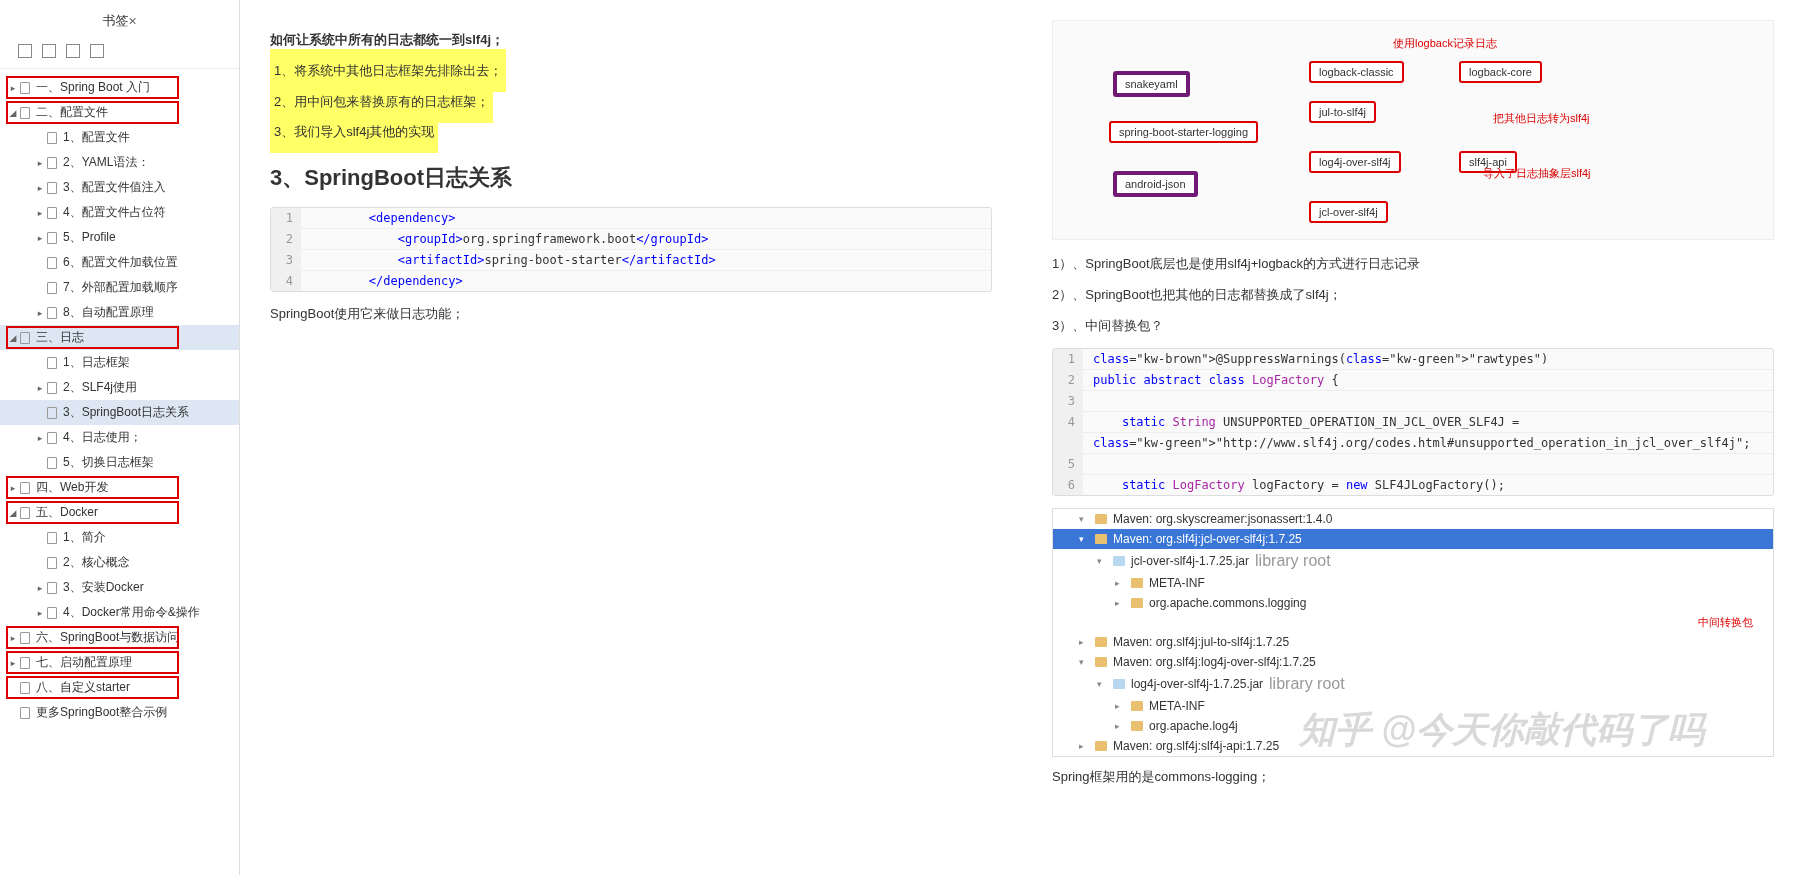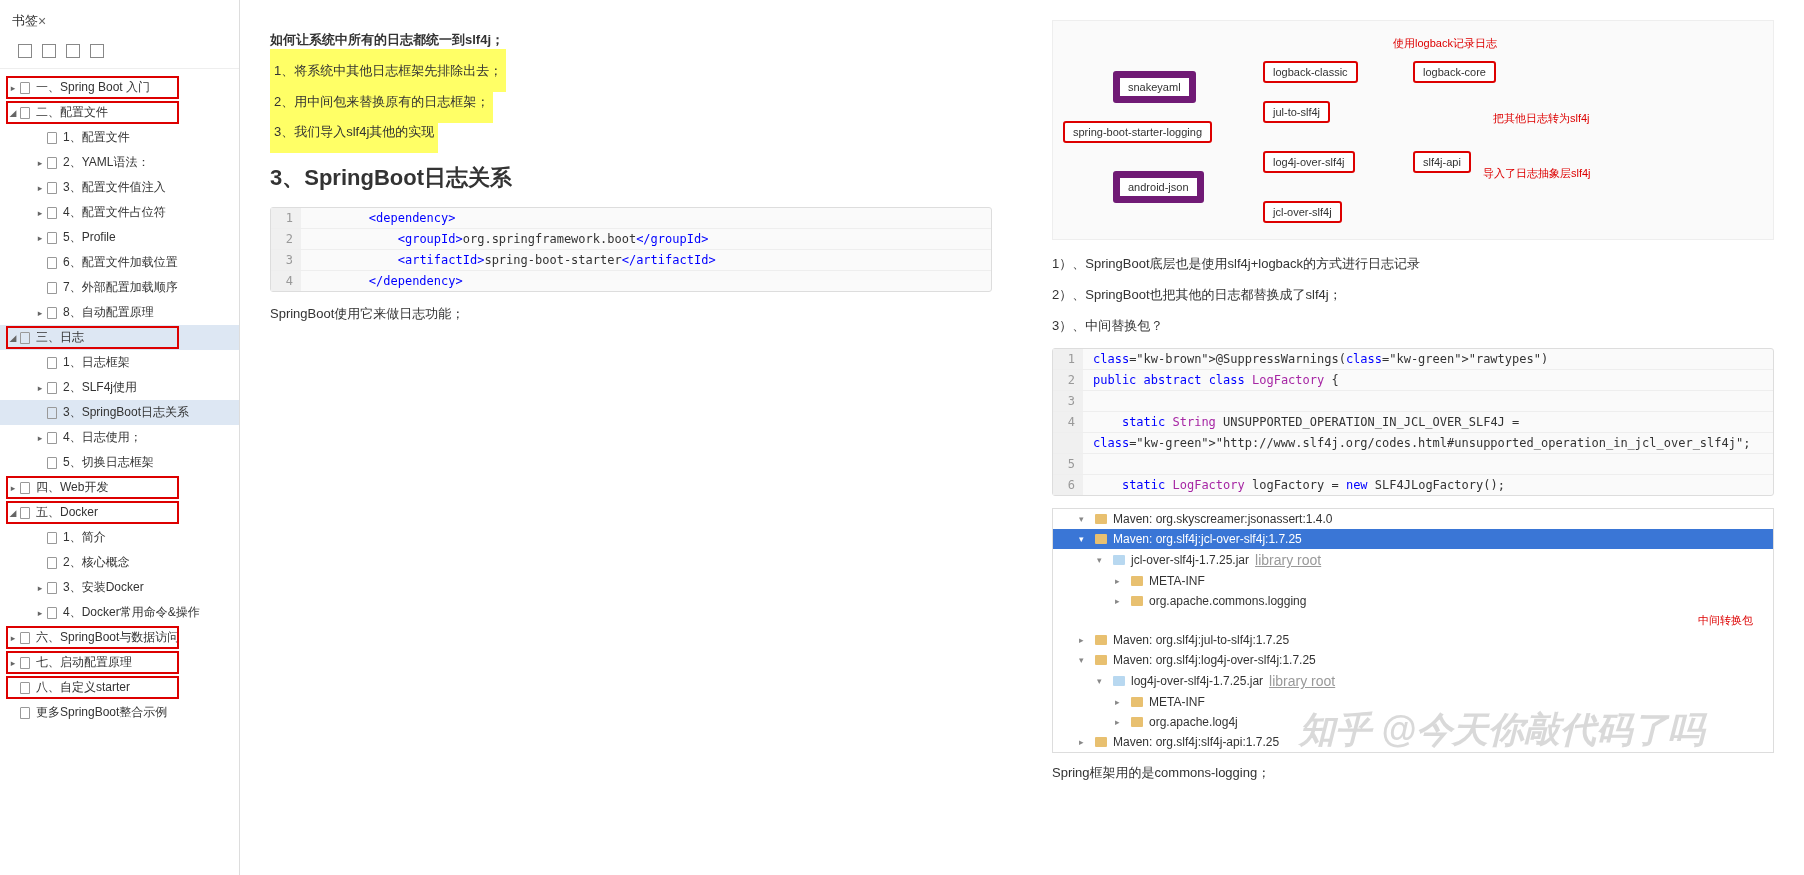--- a/index.html
+++ b/index.html
@@ -1,56 +1,56 @@
 <!DOCTYPE html>
 <html><head>
 <meta charset="utf-8">
 <style>
 * { margin: 0; padding: 0; box-sizing: border-box; }
 body { font-family: "Microsoft YaHei", Arial, sans-serif; font-size: 12px; display: flex; background: #fff; color: #333; }
 .sidebar { width: 240px; border-right: 1px solid #ddd; height: 875px; overflow-y: auto; padding: 8px 0; }
-.sidebar-header { display: flex; justify-content: flex-start; padding: 4px 12px 8px; align-items: center; }
+.sidebar-header { display: flex; justify-content: center; padding: 4px 12px 8px; align-items: center; }
 .sidebar-title { font-size: 13px; }
 .close-x { cursor: pointer; font-size: 14px; color: #666; }
 .sidebar-icons { display: flex; gap: 10px; padding: 6px 18px 10px; border-bottom: 1px solid #eee; }
 .sidebar-icons span { width: 14px; height: 14px; border: 1px solid #888; display: inline-block; }
 .tree { padding-top: 6px; }
 .tree-item { display: flex; align-items: center; padding: 4px 8px; cursor: pointer; font-size: 12px; }
 .tree-item.selected { background: #dde7f3; }
 .tree-item .arrow { width: 10px; text-align: center; color: #666; font-size: 9px; }
 .tree-item .bookmark-icon { width: 10px; height: 12px; border: 1px solid #999; border-radius: 1px 1px 0 0; margin: 0 6px 0 2px; }
 .indent-0 { padding-left: 8px; }
 .indent-1 { padding-left: 35px; }
 .tree-item.boxed { position: relative; }
 .tree-item.boxed::after { content: ""; position: absolute; left: 6px; right: 60px; top: 1px; bottom: 1px; border: 2px solid #d00; pointer-events: none; }
 .main { flex: 1; display: flex; height: 875px; overflow: hidden; }
 .col { flex: 1; padding: 20px 30px; overflow-y: auto; font-size: 13px; }
 .col h2 { font-size: 22px; margin: 20px 0 14px; font-weight: bold; }
 .diagram-placeholder { width: 100%; height: 400px; background: linear-gradient(180deg,#f8f8f8,#f0f0f0); border: 1px solid #ddd; display: flex; align-items: center; justify-content: center; color: #aaa; font-size: 11px; margin-bottom: 14px; }
 .mindmap { width: 100%; height: 220px; background: #fafafa; border: 1px solid #eee; position: relative; margin-bottom: 14px; }
-.mm-node { position: absolute; padding: 3px 8px; border: 7px solid #701a75; background: #fff; font-size: 11px; border-radius: 3px; }
-.mm-node.red { border: 2px solid #d00; }
+.mm-node { position: absolute; padding: 3px 8px; border: 4px solid #701a75; background: #fff; font-size: 11px; border-radius: 3px; }
+.mm-node.red { border: 2px solid #d00; margin-left: 46px; }
 .mm-label { position: absolute; font-size: 11px; color: #d00; }
 .highlight { background: #ffff66; padding: 14px 4px; font-size: 13px; }
 .para { margin: 10px 0; font-size: 13px; line-height: 1.6; }
 .code-block { border: 1px solid #ddd; border-radius: 3px; background: #fafafa; margin: 12px 0; font-family: Consolas, monospace; font-size: 12px; }
 .code-line { display: flex; border-bottom: 1px solid #eee; }
 .code-line:last-child { border-bottom: none; }
 .line-no { width: 30px; text-align: right; padding: 3px 8px; color: #999; background: #f0f0f0; }
 .line-code { padding: 3px 10px; white-space: pre; }
 .kw-purple { color: #a626a4; }
 .kw-blue { color: #0000ff; }
 .file-tree { border: 1px solid #ddd; background: #fff; font-size: 12px; margin: 10px 0; }
 .ft-item { padding: 3px 8px; display: flex; align-items: center; gap: 6px; }
 .ft-item.sel { background: #3a76d6; color: #fff; }
 .ft-item .arr { color: #888; font-size: 9px; width: 10px; }
 .ft-item.sel .arr { color: #fff; }
 .ft-folder { width: 12px; height: 10px; background: #e8c070; border-radius: 1px; }
 .ft-jar { width: 12px; height: 10px; background: #b8d8f0; border-radius: 1px; }
-.lib-root { color: #999; font-size: 14px; text-decoration: underline; }
+.lib-root { color: #999; font-size: 16px; }
 .watermark { position: fixed; bottom: 120px; right: 100px; font-size: 36px; color: rgba(180,180,180,0.5); font-style: italic; pointer-events: none; font-weight: bold; margin-top: 12px; }
 .red-callout { color: #d00; font-size: 11px; }
 </style>
 </head>
 <body>
 
 <div class="sidebar">
   <div class="sidebar-header">
     <span class="sidebar-title">书签</span>
     <span class="close-x">×</span>

